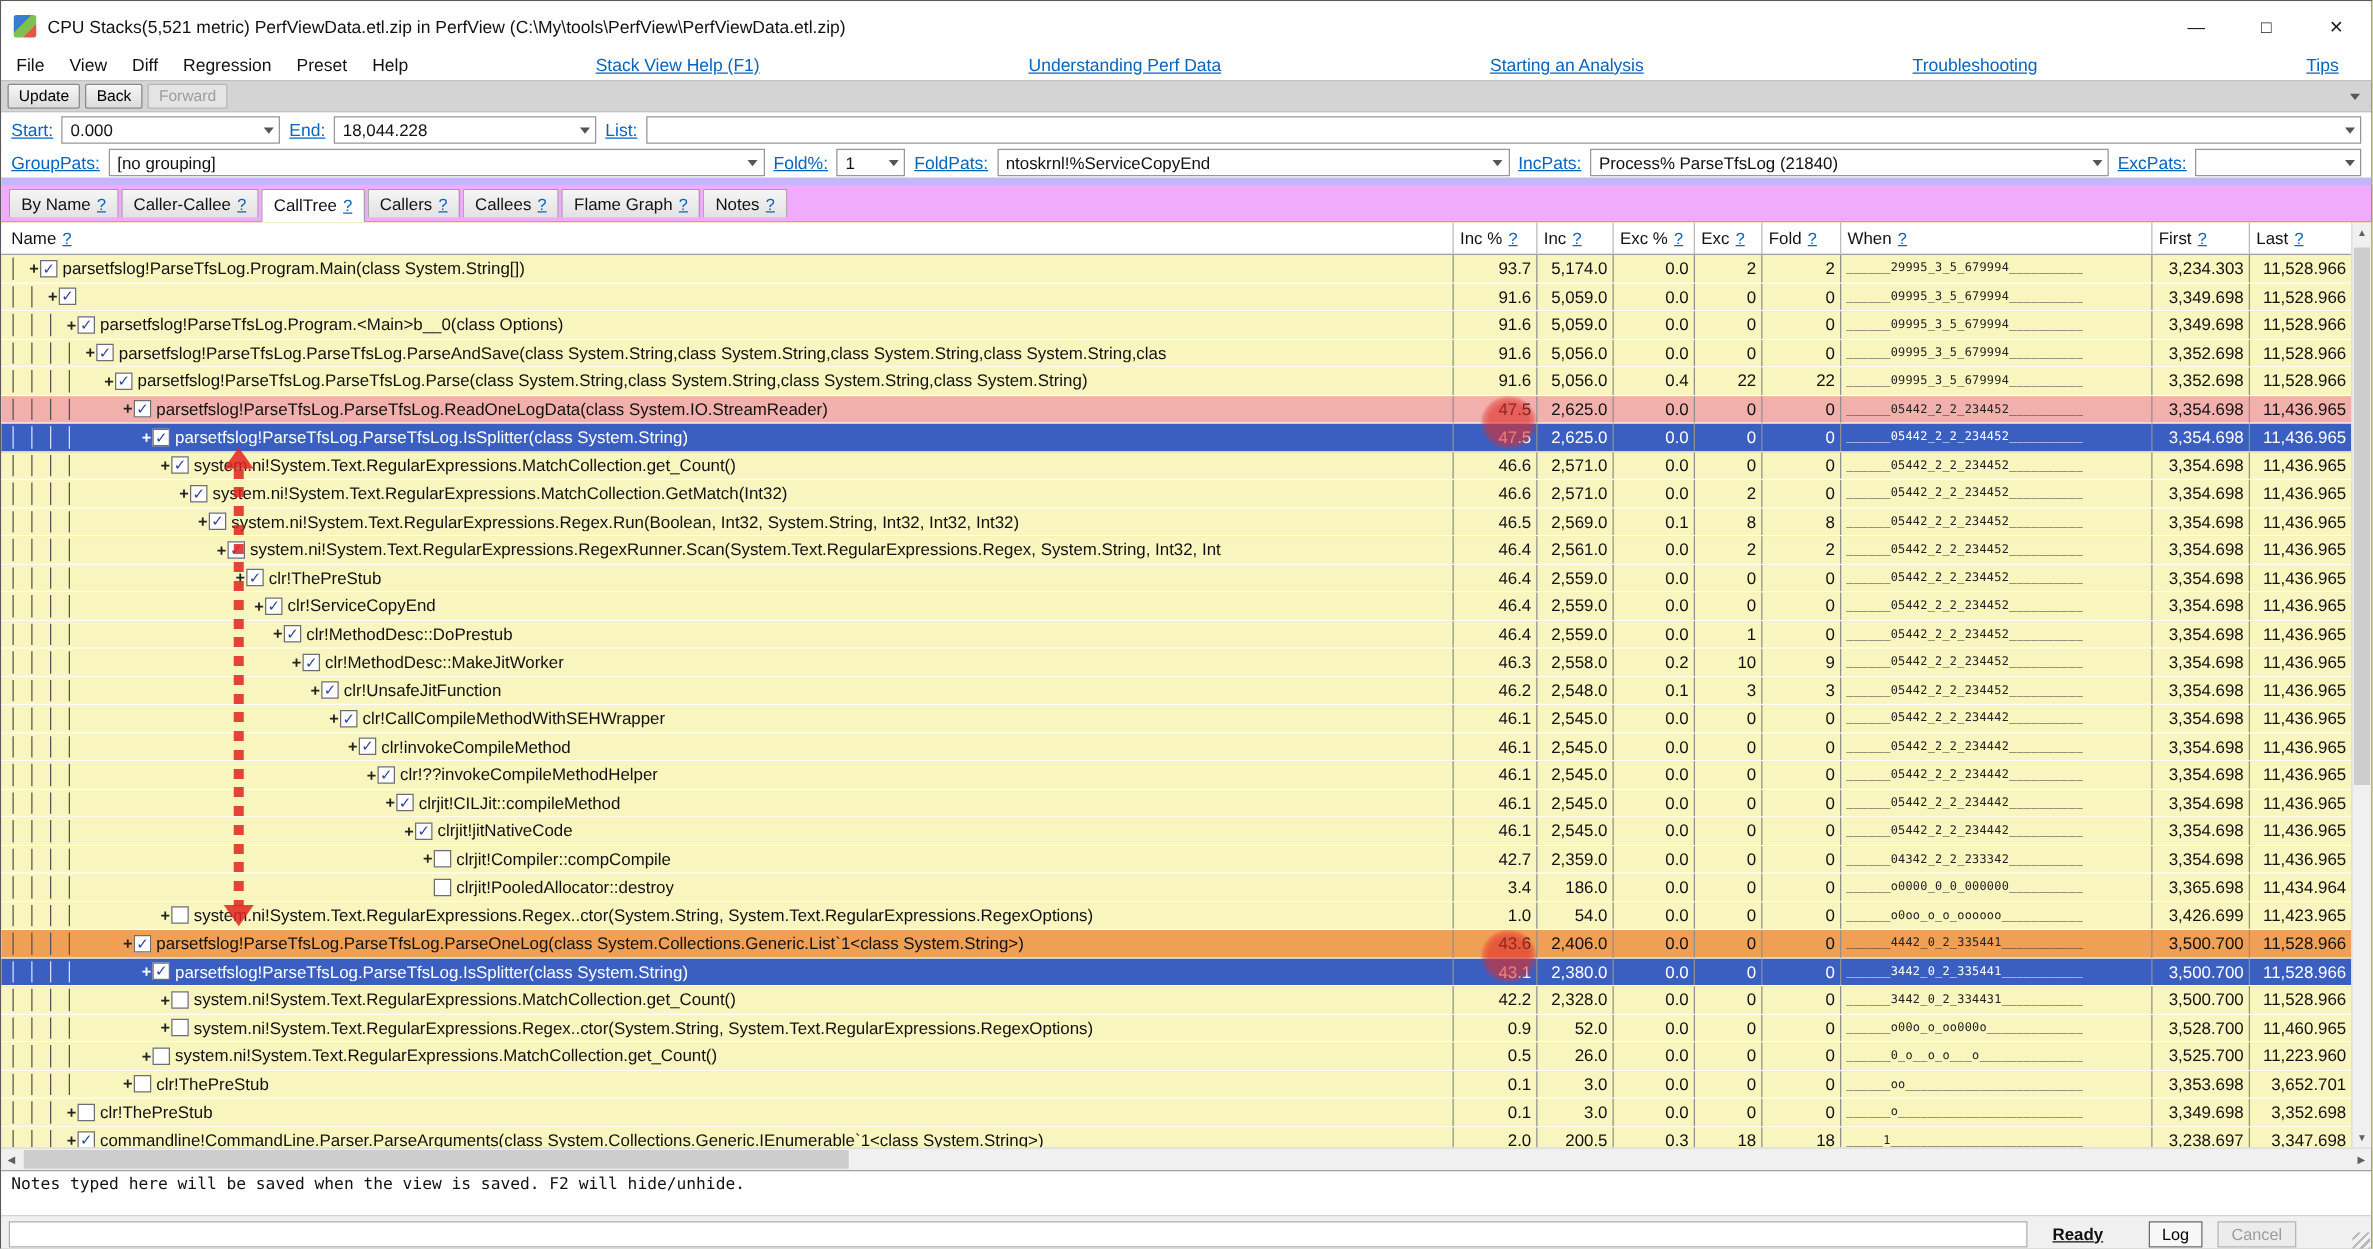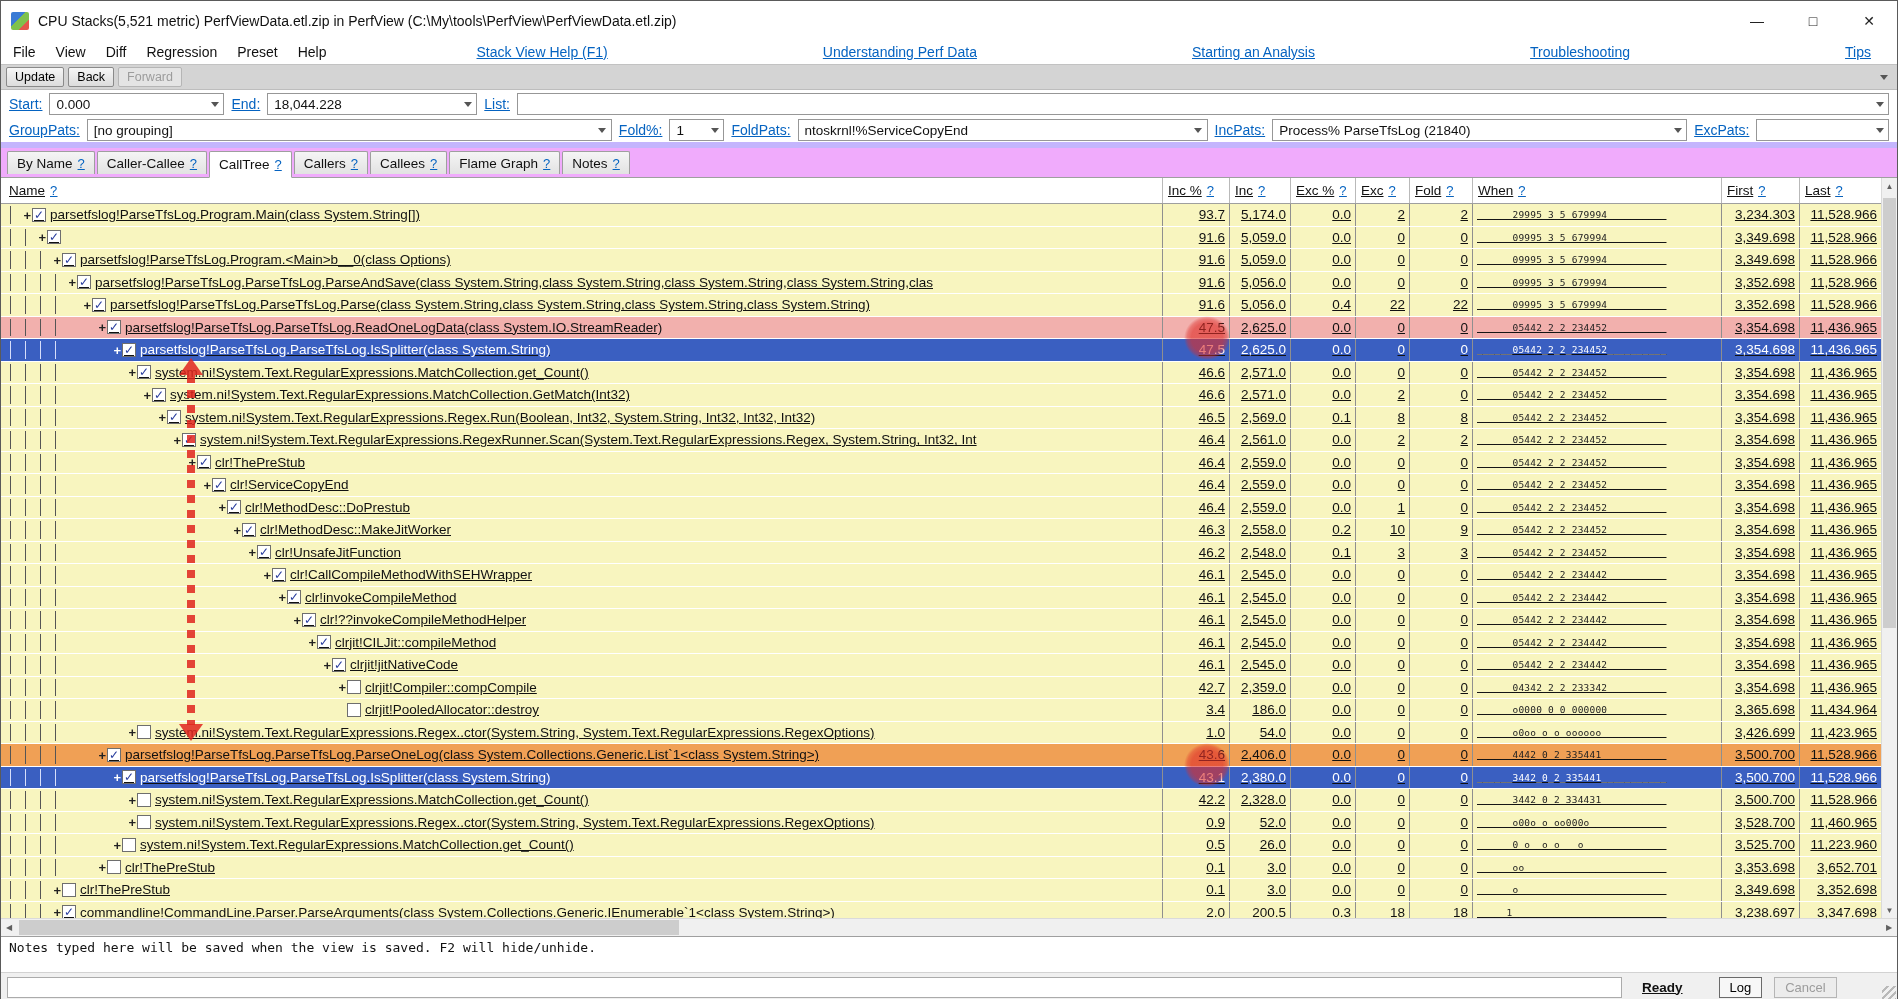--- a/index.html
+++ b/index.html
@@ -47,21 +47,21 @@
   
   .tabstrip { flex:0 0 29px; background:#f0abfc; display:flex; align-items:flex-start; padding:3px 0 0 6px;
               border-bottom:1px solid #9f9f9f; }
   .tab { height:23px; padding:0 9px; margin-right:2px; display:flex; align-items:center; gap:5px;
          font-size:13.5px; background:linear-gradient(#f5f5f5,#e2e2e2); border:1px solid #9f9f9f;
          border-bottom:none; border-radius:2px 2px 0 0; position:relative; }
   .tab.selected { background:#fff; height:27px; z-index:2; margin-bottom:-1px; border-bottom:1px solid #fff; }
   .tab .q, .q { color:#0563c1; text-decoration:underline; font-size:13px; cursor:pointer; }
 
   
-  .gridwrap { flex:0 0 740px; position:relative; background:#fde047;text-decoration:underline; }
+  .gridwrap { flex:0 0 740px; position:relative; background:#fde047; }
   .gridhead { height:26px; display:flex; margin-right:16px; background:#fff; border-bottom:1px solid #9f9f9f; }
   .hcell { display:flex; align-items:center; gap:5px; padding-left:5px; font-size:13.5px;
            border-left:1px solid #b9b9b9; overflow:hidden; white-space:nowrap; }
   .hcell.c-name { border-left:none; padding-left:8px; }
   .gridbody { height:714px; overflow:hidden; margin-right:16px; }
   .grid-row { height:22.5px; display:flex; background:#f8f5bf; border-bottom:1px solid #ffffff; }
   .grid-row.pink   { background:#f2b0ad; }
   .grid-row.orange { background:#f0a055; }
   .grid-row.sel    { background:#3a5fc1; color:#fff; }
   .cell { display:flex; align-items:center; font-size:13.5px; overflow:hidden; white-space:nowrap;

